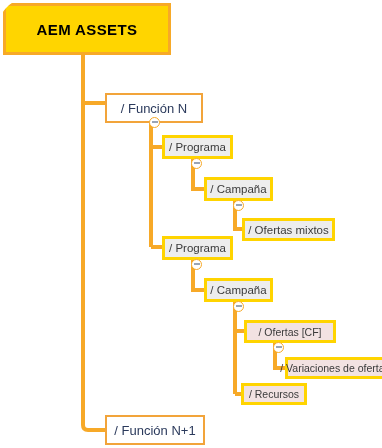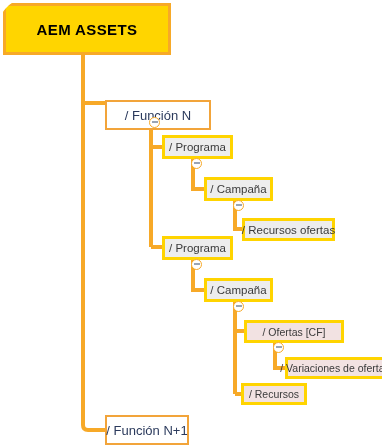--- a/index.html
+++ b/index.html
@@ -105,57 +105,57 @@
     <path d="M 235 331 L 244 331" fill="none" stroke="#F7A928" stroke-width="4"></path>
     <path d="M 235 394 L 241 394" fill="none" stroke="#F7A928" stroke-width="4"></path>
 
     <path d="M 275 343 L 275 368 L 285 368" fill="none" stroke="#F7A928" stroke-width="4"></path>
   </svg>
 
   <div class="node node-root" style="left:3px; top:3px; width:168px; height:52px;">
     <span>AEM ASSETS</span>
   </div>
 
-  <div class="node node-func" style="left:105px; top:100px; width:106px; height:30px;">
+  <div class="node node-func" style="left:105px; top:93px; width:98px; height:30px;">
     <span>/ Función N</span>
   </div>
 
   <div class="node node-gray" style="left:162px; top:135px; width:71px; height:24px;">
     <span>/ Programa</span>
   </div>
 
   <div class="node node-gray" style="left:204px; top:177px; width:69px; height:24px;">
     <span>/ Campaña</span>
   </div>
 
   <div class="node node-gray" style="left:242px; top:218px; width:93px; height:23px;">
-    <span>/ Recursos ofertas</span>
+    <span>/ Ofertas mixtos</span>
   </div>
 
   <div class="node node-gray" style="left:162px; top:236px; width:71px; height:24px;">
     <span>/ Programa</span>
   </div>
 
   <div class="node node-gray" style="left:204px; top:278px; width:69px; height:24px;">
     <span>/ Campaña</span>
   </div>
 
-  <div class="node node-pink" style="left:244px; top:320px; width:100px; height:23px;">
+  <div class="node node-pink" style="left:244px; top:320px; width:92px; height:23px;">
     <span>/ Ofertas [CF]</span>
   </div>
 
   <div class="node node-pink" style="left:285px; top:357px; width:100px; height:22px;">
     <span>/ Variaciones de ofertas</span>
   </div>
 
   <div class="node node-pink" style="left:241px; top:383px; width:66px; height:22px;">
     <span>/ Recursos</span>
   </div>
 
-  <div class="node node-func" style="left:105px; top:415px; width:84px; height:30px;">
+  <div class="node node-func" style="left:105px; top:415px; width:100px; height:30px;">
     <span>/ Función N+1</span>
   </div>
 
   <div class="toggle" style="left:149px; top:117px;"></div>
   <div class="toggle" style="left:191px; top:158px;"></div>
   <div class="toggle" style="left:233px; top:200px;"></div>
   <div class="toggle" style="left:191px; top:259px;"></div>
   <div class="toggle" style="left:233px; top:301px;"></div>
   <div class="toggle" style="left:273px; top:342px;"></div>
 

